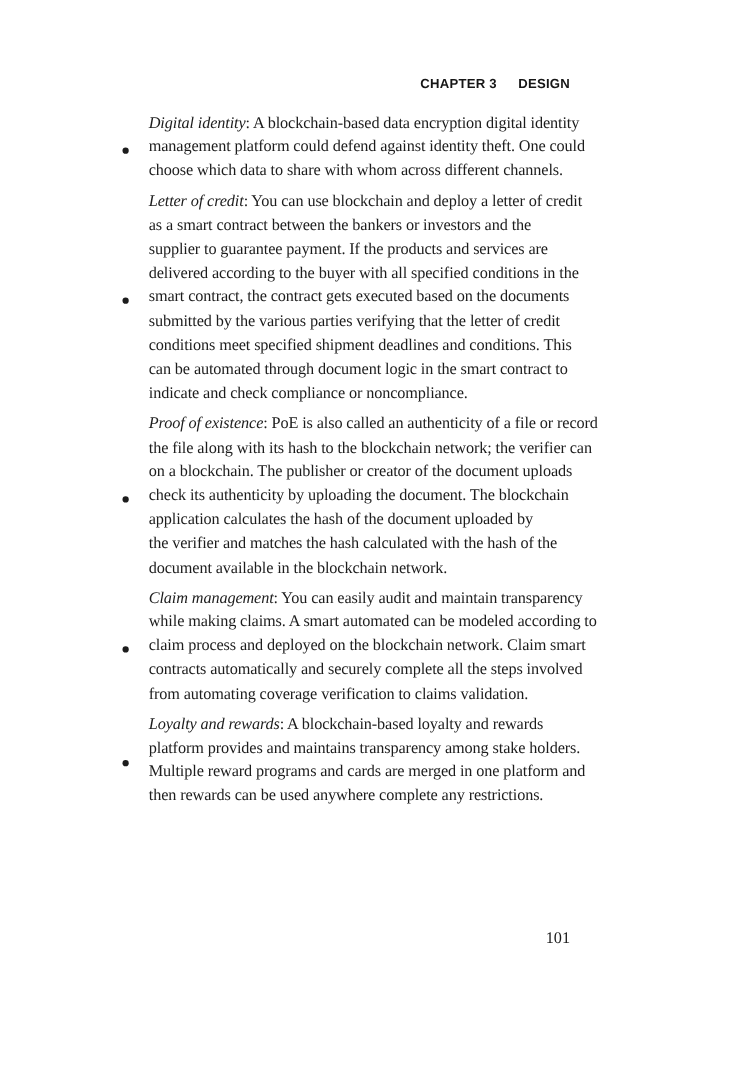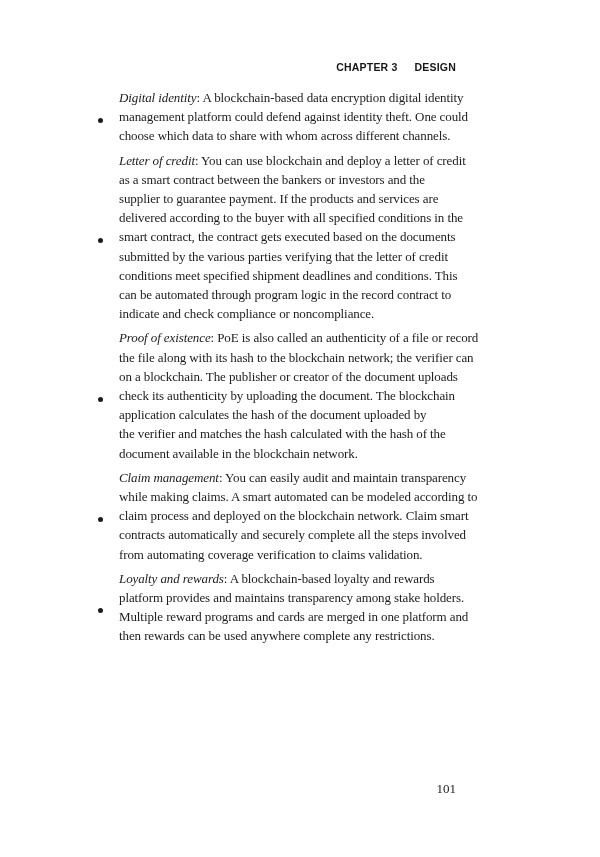--- a/index.html
+++ b/index.html
@@ -63,21 +63,21 @@
     white-space: nowrap;
   }
   .item-content .term {
     font-style: italic;
   }
   .text-line {
     white-space: nowrap;
   }
   .page-number {
     position: absolute;
-    top: 781px;
+    top: 742px;
     right: 44px;
     font-size: 13px;
     color: #1c1c1c;
   }
 </style>
 </head>
 <body>
 
 <div class="page" style="color: rgb(28, 28, 28); background: rgb(255, 255, 255);">
 
@@ -106,21 +106,21 @@
         </span>
       <div class="item-content">
         <div class="text-line"><span class="term">Letter of credit</span><span>: You can use blockchain and deploy a letter of credit</span></div>
         <div>
             <div class="text-line">as a smart contract between the bankers or investors and the</div>
             <div class="text-line">supplier to guarantee payment. If the products and services are</div>
             <div class="text-line">delivered according to the buyer with all specified conditions in the</div>
             <div class="text-line">smart contract, the contract gets executed based on the documents</div>
             <div class="text-line">submitted by the various parties verifying that the letter of credit</div>
             <div class="text-line">conditions meet specified shipment deadlines and conditions. This</div>
-            <div class="text-line">can be automated through program logic in the record contract to</div>
+            <div class="text-line">can be automated through document logic in the smart contract to</div>
             <div class="text-line">indicate and check compliance or noncompliance.</div>
           </div>
       </div>
     </li>
 
     <li>
       <span class="marker-cell">
           <span class="bullet-dot"></span>
         </span>
       <div class="item-content">

